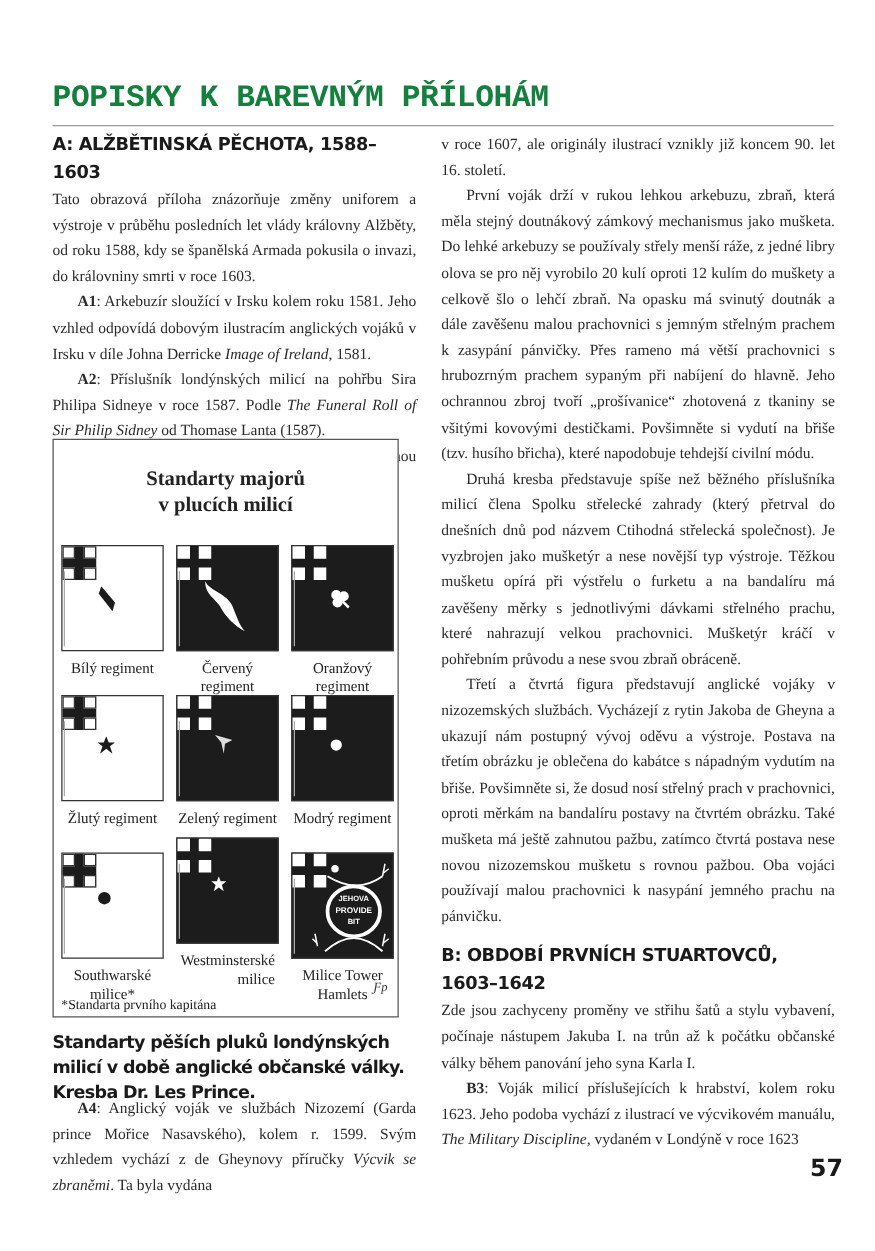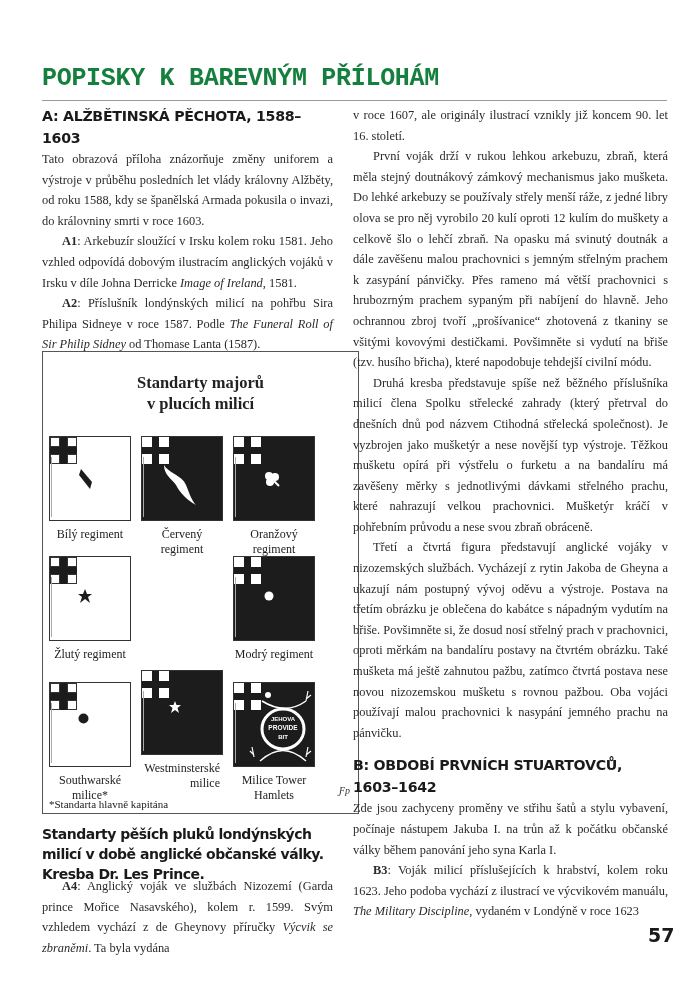--- a/index.html
+++ b/index.html
@@ -22,21 +22,21 @@
   .col i { font-style: italic; }
 
   .sec-head {
     font-family: "DejaVu Sans", "Liberation Sans", sans-serif; font-weight: bold;
     font-size: 14.2px; letter-spacing: -0.3px; color: #1a1a1a; line-height: 22px; text-align: left; text-indent: 0;
   }
   .sec-b { margin-top: 11px; }
 
   
   .figure {
-    position: absolute; left: 42px; top: 351px; width: 317px; height: 463px;
+    position: absolute; left: 42px; top: 351px; width: 277px; height: 463px;
     border: 1px solid #555; background: #fff;
   }
   .fig-title {
     position: absolute; left: 0; top: 20px; width: 100%; text-align: center;
     font-family: "Liberation Serif", serif; font-weight: bold; font-size: 16.5px; line-height: 21px; color: #222;
   }
   .flag-cell { position: absolute; width: 82px; text-align: center; }
   .flag {
     position: relative; width: 82px; height: 85px; border: 1px solid #333; margin: 0 auto;
   }
@@ -143,20 +143,35 @@
           <div class="q" style="left:0;bottom:0"></div>
           <div class="q" style="right:0;bottom:0"></div>
         </div>
       <div class="pole"></div>
       <svg class="charge" style="left:28px;top:32px" width="14" height="14">
           <polygon points="7,0 9,5 14,5 10,8 12,14 7,10 2,14 4,8 0,5 5,5" fill="#1c1c1c"></polygon>
         </svg>
     </div>
     <div class="flag-label">Žlutý regiment</div>
   </div>
+  <div class="flag-cell" style="left:98px; top:204px;">
+    <div class="flag black">
+      <div class="canton">
+          <div class="q" style="left:0;top:0"></div>
+          <div class="q" style="right:0;top:0"></div>
+          <div class="q" style="left:0;bottom:0"></div>
+          <div class="q" style="right:0;bottom:0"></div>
+        </div>
+      <div class="pole"></div>
+      <svg class="charge" style="left:30px;top:31px" width="14" height="16">
+          <path d="M0,0 L14,4 L8,7 L7,15 L5,6 Z" fill="#ddd"></path>
+        </svg>
+    </div>
+    <div class="flag-label">Zelený regiment</div>
+  </div>
   <div class="flag-cell" style="left:190px; top:204px;">
     <div class="flag black">
       <div class="canton">
           <div class="q" style="left:0;top:0"></div>
           <div class="q" style="right:0;top:0"></div>
           <div class="q" style="left:0;bottom:0"></div>
           <div class="q" style="right:0;bottom:0"></div>
         </div>
       <div class="pole"></div>
       <svg class="charge" style="left:30px;top:34px" width="10" height="10">
@@ -214,21 +229,21 @@
         <path d="M4,60 L6,70 M2,64 L6,68" stroke="#fff" stroke-width="1.2"></path>
         <path d="M60,60 L58,70 M63,64 L58,68" stroke="#fff" stroke-width="1.2"></path>
         <text x="35" y="34" font-size="6" fill="#fff" text-anchor="middle" font-family="Liberation Sans, sans-serif" font-weight="bold">JEHOVA</text>
         <text x="35" y="43" font-size="6.5" fill="#fff" text-anchor="middle" font-family="Liberation Sans, sans-serif" font-weight="bold">PROVIDE</text>
         <text x="35" y="52" font-size="6" fill="#fff" text-anchor="middle" font-family="Liberation Sans, sans-serif" font-weight="bold">BIT</text>
       </svg>
     </div>
     <div class="flag-label" style="width:70px;margin-left:6px">Milice Tower Hamlets</div>
   </div>
 
-  <div class="fig-note">*Standarta hlavně kapitána</div>
+  <div class="fig-note">*Standarta prvního kapitána</div>
   <div class="fig-sig">Ƒp</div>
 </div>
 
 <div class="caption">Standarty pěších pluků londýnských milicí v době anglické občanské války. Kresba Dr. Les Prince.</div>
 
 <div class="col col-left-bottom">
   <p><b>A4</b><span>: Anglický voják ve službách Nizozemí (Garda prince Mořice Nasavského), kolem r. 1599. Svým vzhledem vychází z de Gheynovy příručky </span><i>Výcvik se zbraněmi</i><span>. Ta byla vydána</span></p>
 </div>
 
 <div class="col col-right">

